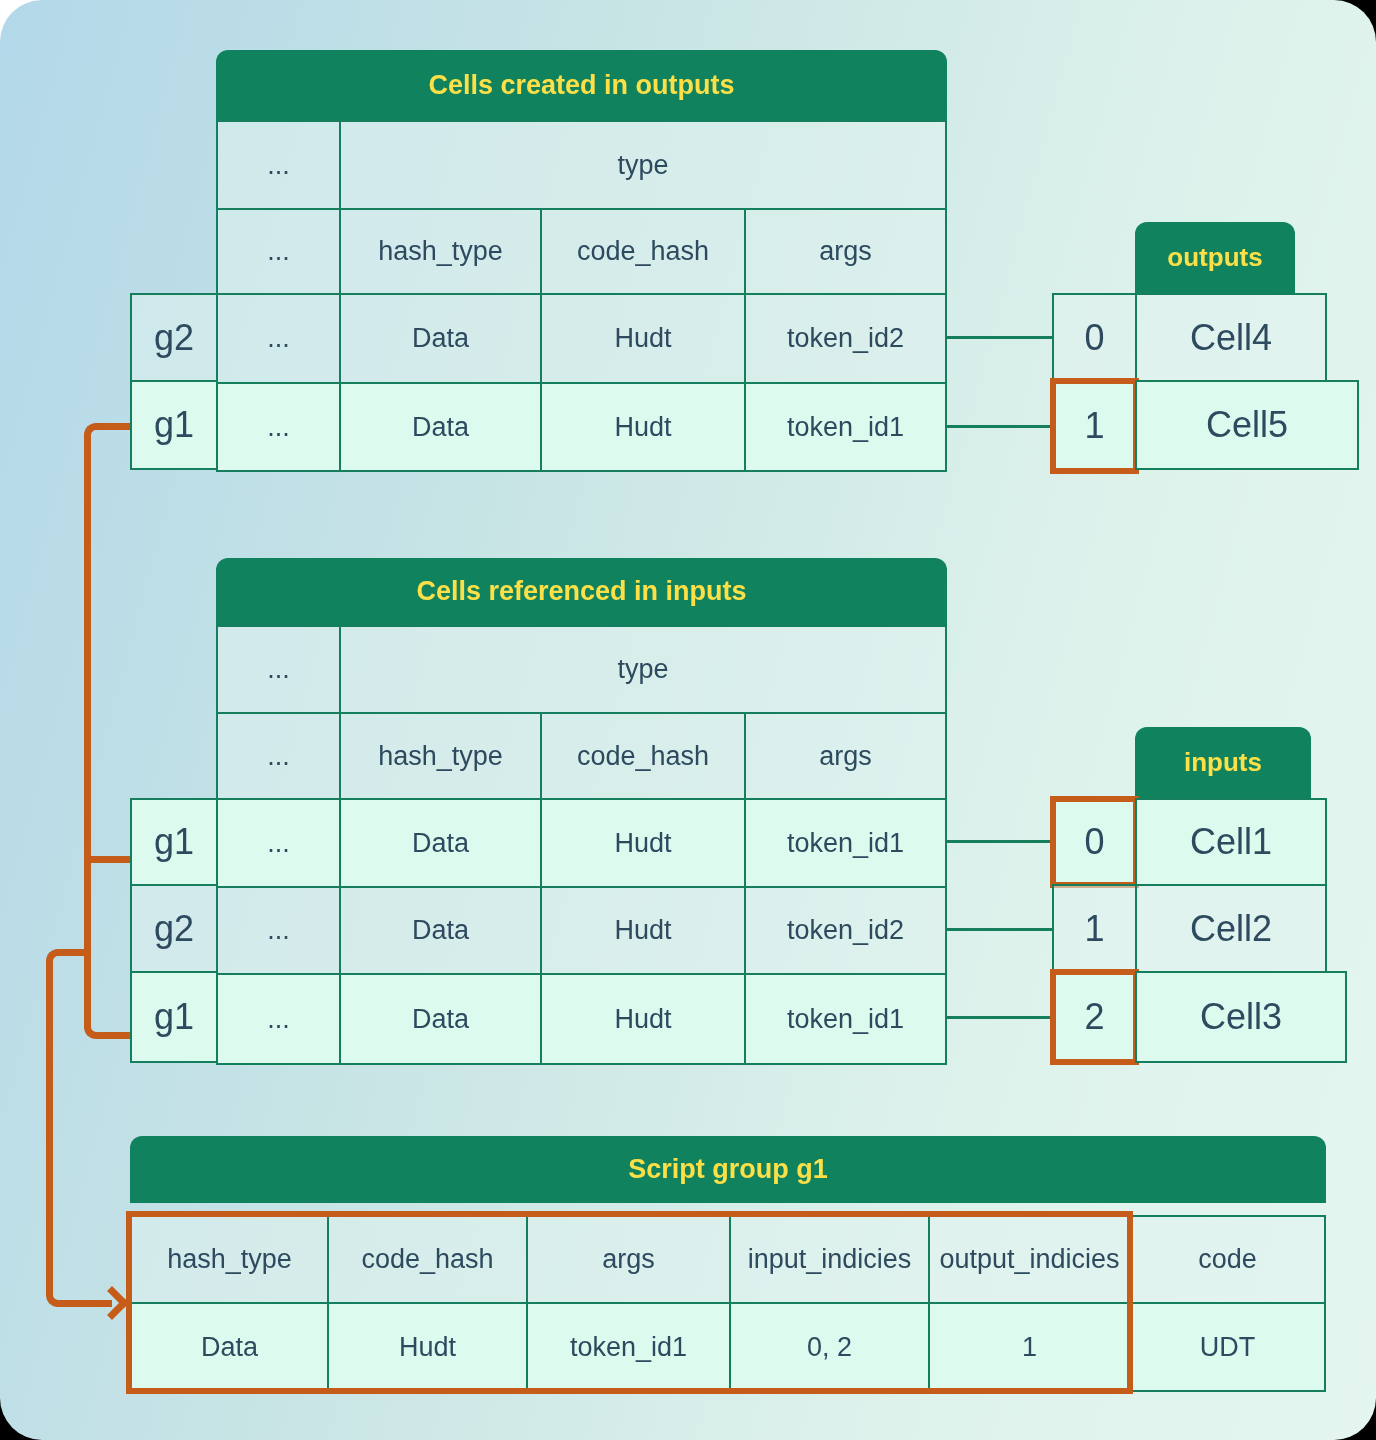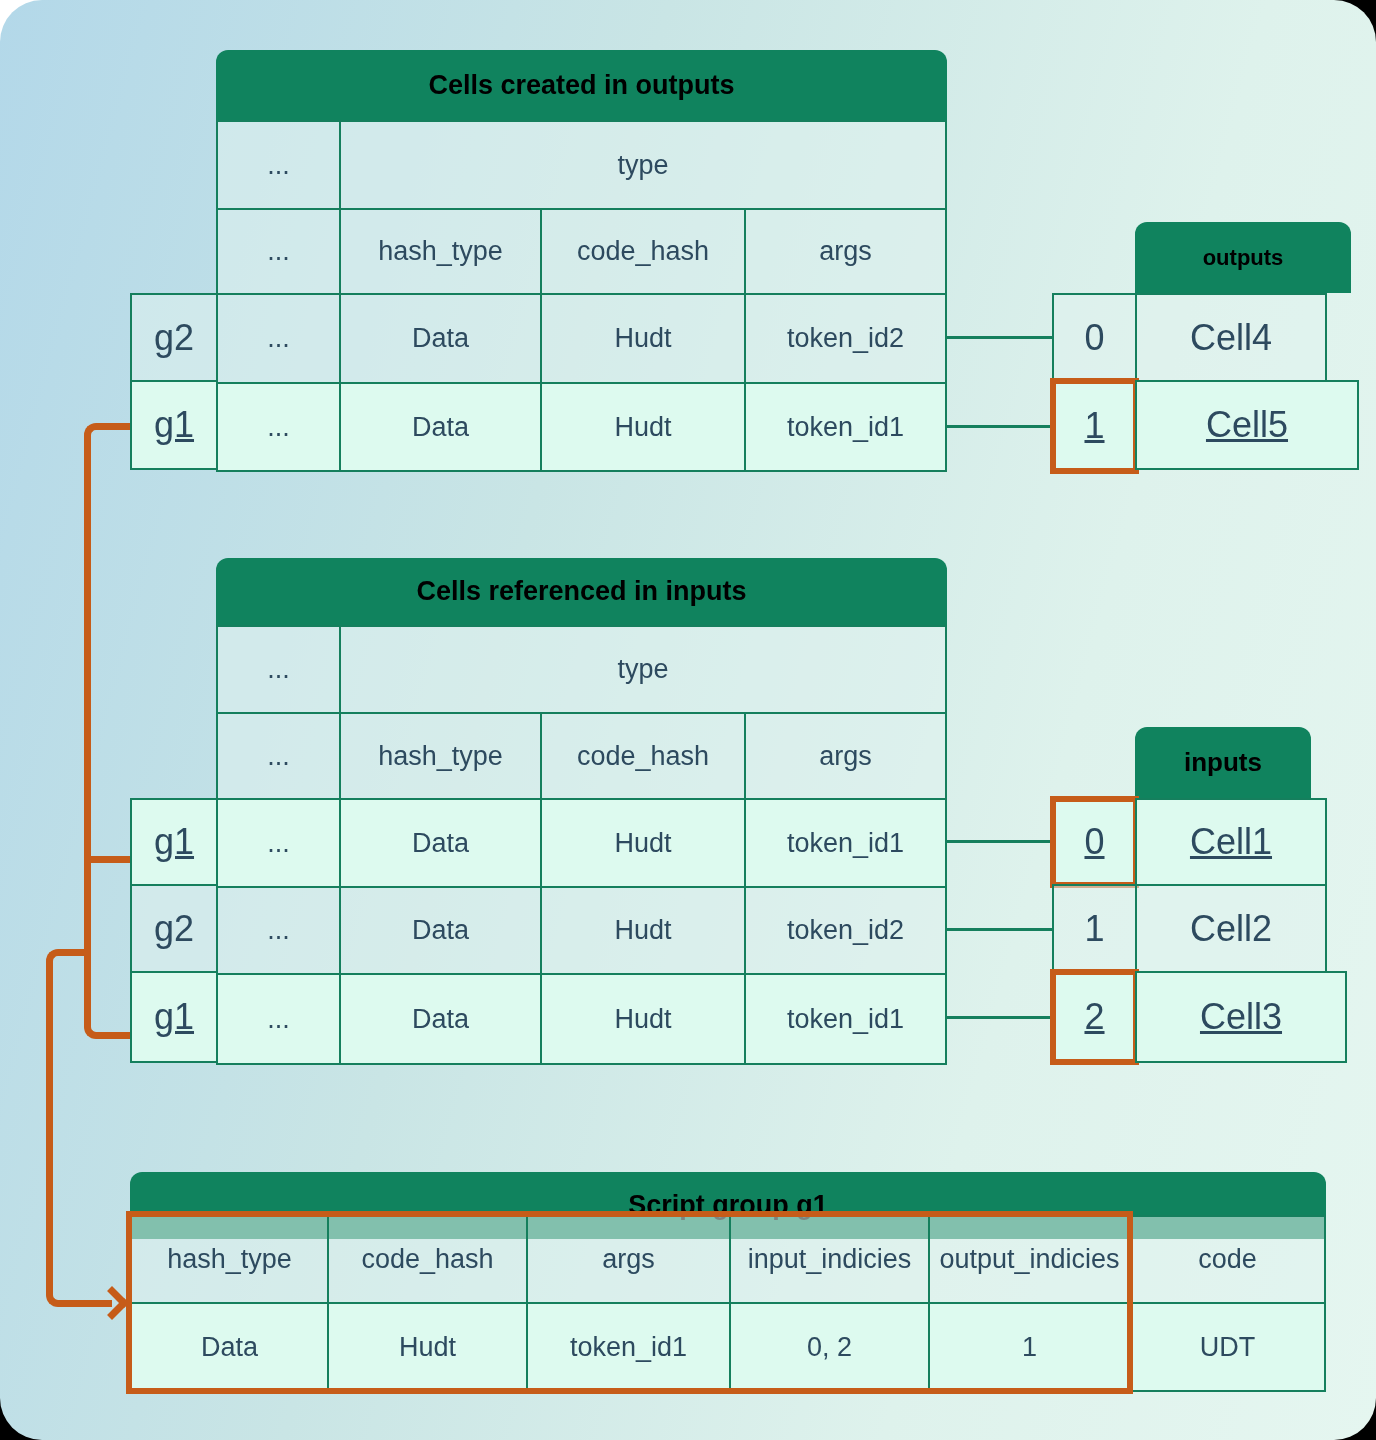--- a/index.html
+++ b/index.html
@@ -8,41 +8,41 @@
   #corner-patch{position:absolute;left:0;top:0;width:110px;height:110px;background:#fff;z-index:0;}
   #canvas{
     position:absolute;left:0;top:0;width:1376px;height:1440px;
     border-radius:42px;overflow:hidden;z-index:1;
     background:linear-gradient(105deg,var(--bg-blue,#b3d8e9) 0%,#c9e5e5 38%,#def2ec 72%,var(--bg-mint,#e5f6f0) 100%);
   }
   .abs{position:absolute;box-sizing:border-box;}
   
   .tbl-header{
     background:var(--header-green,#10835e);
-    color:#000000;font-weight:bold;font-size:27px;
+    color:#fde047;font-weight:bold;font-size:27px;
     display:flex;align-items:center;justify-content:center;
     border-radius:12px 12px 0 0;
   }
   table.grid{border-collapse:collapse;table-layout:fixed;width:100%;}
   table.grid td{
     border:2px solid var(--border-green,#157f5d);
     text-align:center;vertical-align:middle;
     font-size:27px;color:var(--text-dark,#2d4a5f);
     background:var(--cell-bg,rgba(224,243,238,0.55));
     padding:0;overflow:hidden;
   }
   table.grid td.hl{background:var(--cell-hl,#ddfaef);}
   .cell-box{
     border:2px solid var(--border-green,#157f5d);
     background:var(--cell-bg,rgba(224,243,238,0.55));
     display:flex;align-items:center;justify-content:center;
     font-size:36px;color:var(--text-dark,#2d4a5f);
     z-index:3;
   }
-  .cell-box.hl{background:var(--cell-hl,#ddfaef);text-decoration:underline;}
+  .cell-box.hl{background:var(--cell-hl,#ddfaef);}
   .cell-box.orange{border:6px solid var(--accent-orange,#c65c19);}
   .hline{height:3px;background:var(--border-green,#157f5d);z-index:2;}
   
   .o-bracket{
     border-left:7px solid var(--accent-orange,#c65c19);
     border-top:7px solid var(--accent-orange,#c65c19);
     border-bottom:7px solid var(--accent-orange,#c65c19);
     border-radius:12px 0 0 12px;background:transparent;z-index:2;
   }
   .o-seg{background:var(--accent-orange,#c65c19);z-index:2;}
@@ -102,21 +102,21 @@
         <td class="hl">...</td>
         <td class="hl">Data</td>
         <td class="hl">Hudt</td>
         <td class="hl">token_id1</td>
       </tr>
     </tbody>
       </table>
     <div class="abs cell-box" style="left:130px;top:293px;width:88px;height:89px;">g2</div>
     <div class="abs cell-box hl" style="left:130px;top:380px;width:88px;height:90px;">g1</div>
 
-    <div class="abs tbl-header" style="left:1135px;top:222px;width:216px;height:71px;font-size:22px;">outputs</div>
+    <div class="abs tbl-header" style="left:1135px;top:222px;width:160px;height:71px;font-size:26px;">outputs</div>
     <div class="abs cell-box" style="left:1052px;top:293px;width:85px;height:89px;">0</div>
     <div class="abs cell-box" style="left:1135px;top:293px;width:192px;height:89px;">Cell4</div>
     <div class="abs cell-box hl orange" style="left:1050px;top:378px;width:89px;height:96px;">1</div>
     <div class="abs cell-box hl" style="left:1135px;top:380px;width:224px;height:90px;">Cell5</div>
 
     <div class="abs tbl-header" style="left:216px;top:558px;width:731px;height:67px;">Cells referenced in inputs</div>
     <table class="grid abs" style="left:216px;top:625px;width:731px;z-index:3;">
       <colgroup>
           <col style="width:123px">
           <col style="width:201px">
@@ -159,21 +159,21 @@
     <div class="abs cell-box hl" style="left:130px;top:971px;width:88px;height:92px;">g1</div>
 
     <div class="abs tbl-header" style="left:1135px;top:727px;width:176px;height:71px;font-size:26px;text-align:center;">inputs</div>
     <div class="abs cell-box hl orange" style="left:1050px;top:796px;width:89px;height:92px;">0</div>
     <div class="abs cell-box hl" style="left:1135px;top:798px;width:192px;height:88px;">Cell1</div>
     <div class="abs cell-box" style="left:1052px;top:884px;width:85px;height:89px;">1</div>
     <div class="abs cell-box" style="left:1135px;top:884px;width:192px;height:89px;">Cell2</div>
     <div class="abs cell-box hl orange" style="left:1050px;top:969px;width:89px;height:96px;">2</div>
     <div class="abs cell-box hl" style="left:1135px;top:971px;width:212px;height:92px;">Cell3</div>
 
-    <div class="abs tbl-header" style="left:130px;top:1172px;width:1196px;height:67px;">Script group g1</div>
+    <div class="abs tbl-header" style="left:130px;top:1136px;width:1196px;height:67px;">Script group g1</div>
     <table class="grid abs" style="left:130px;top:1215px;width:1196px;z-index:3;">
       <colgroup>
         <col style="width:197px">
           <col style="width:199px">
           <col style="width:203px">
         <col style="width:199px">
           <col style="width:201px">
           <col>
       </colgroup>
       <tbody>

